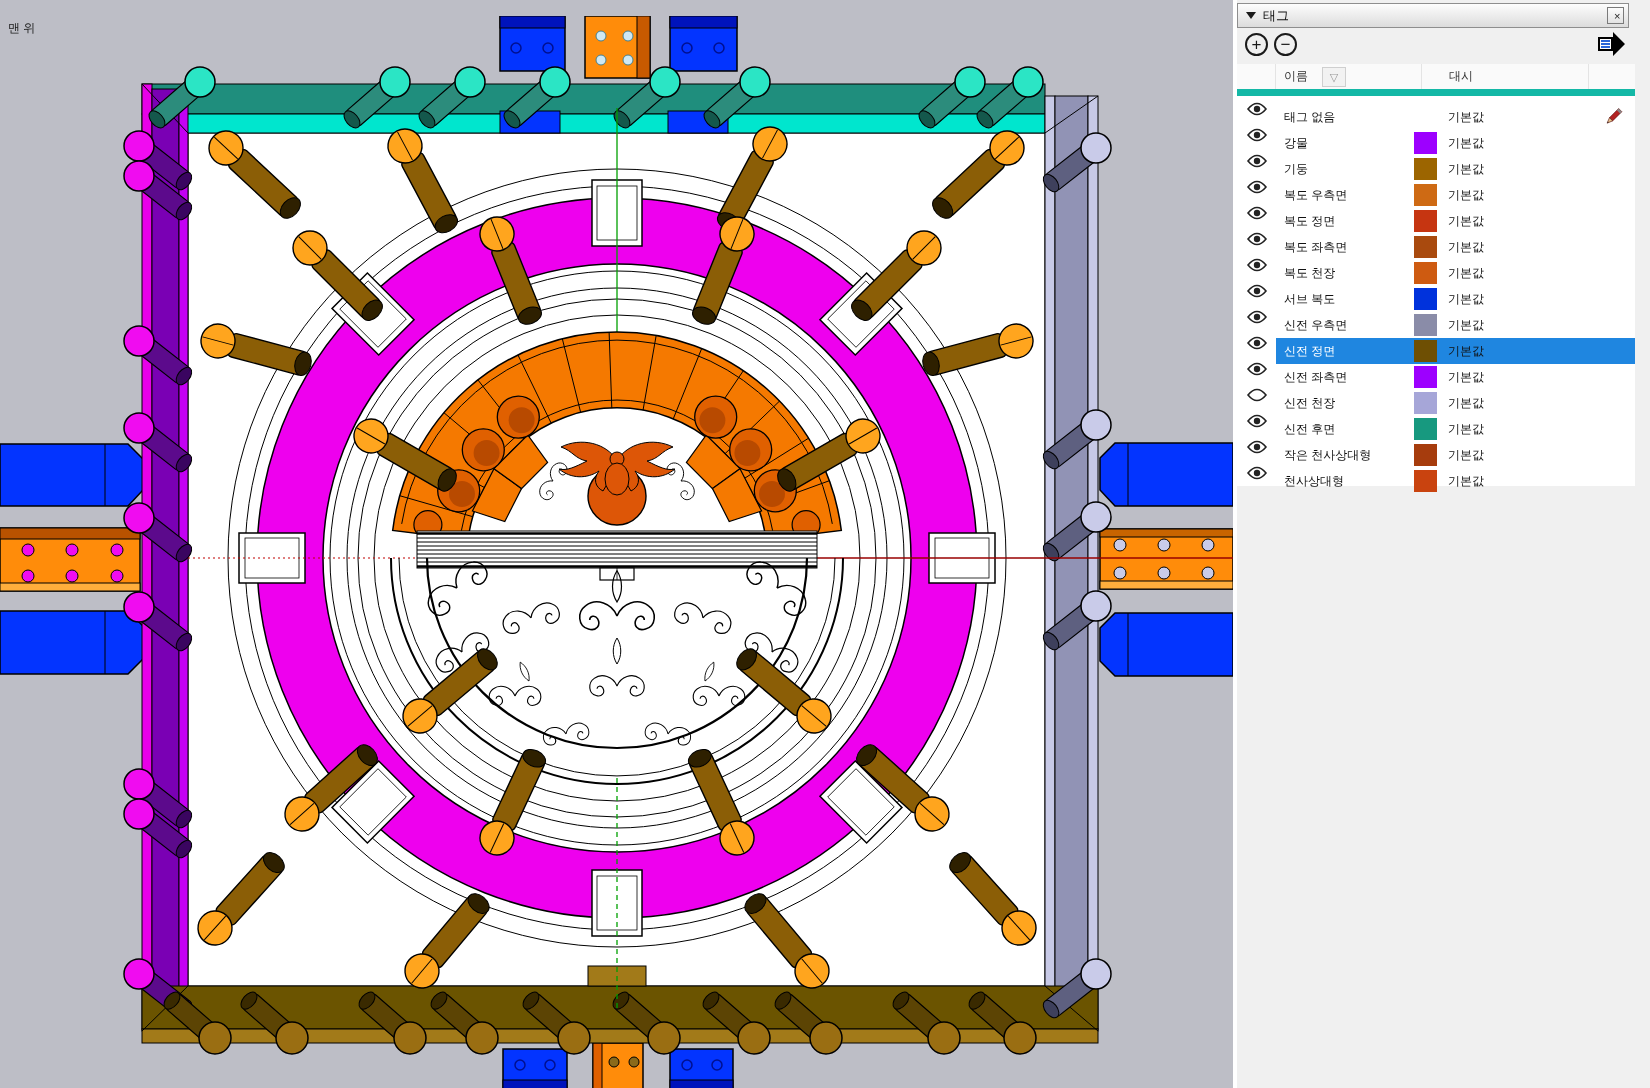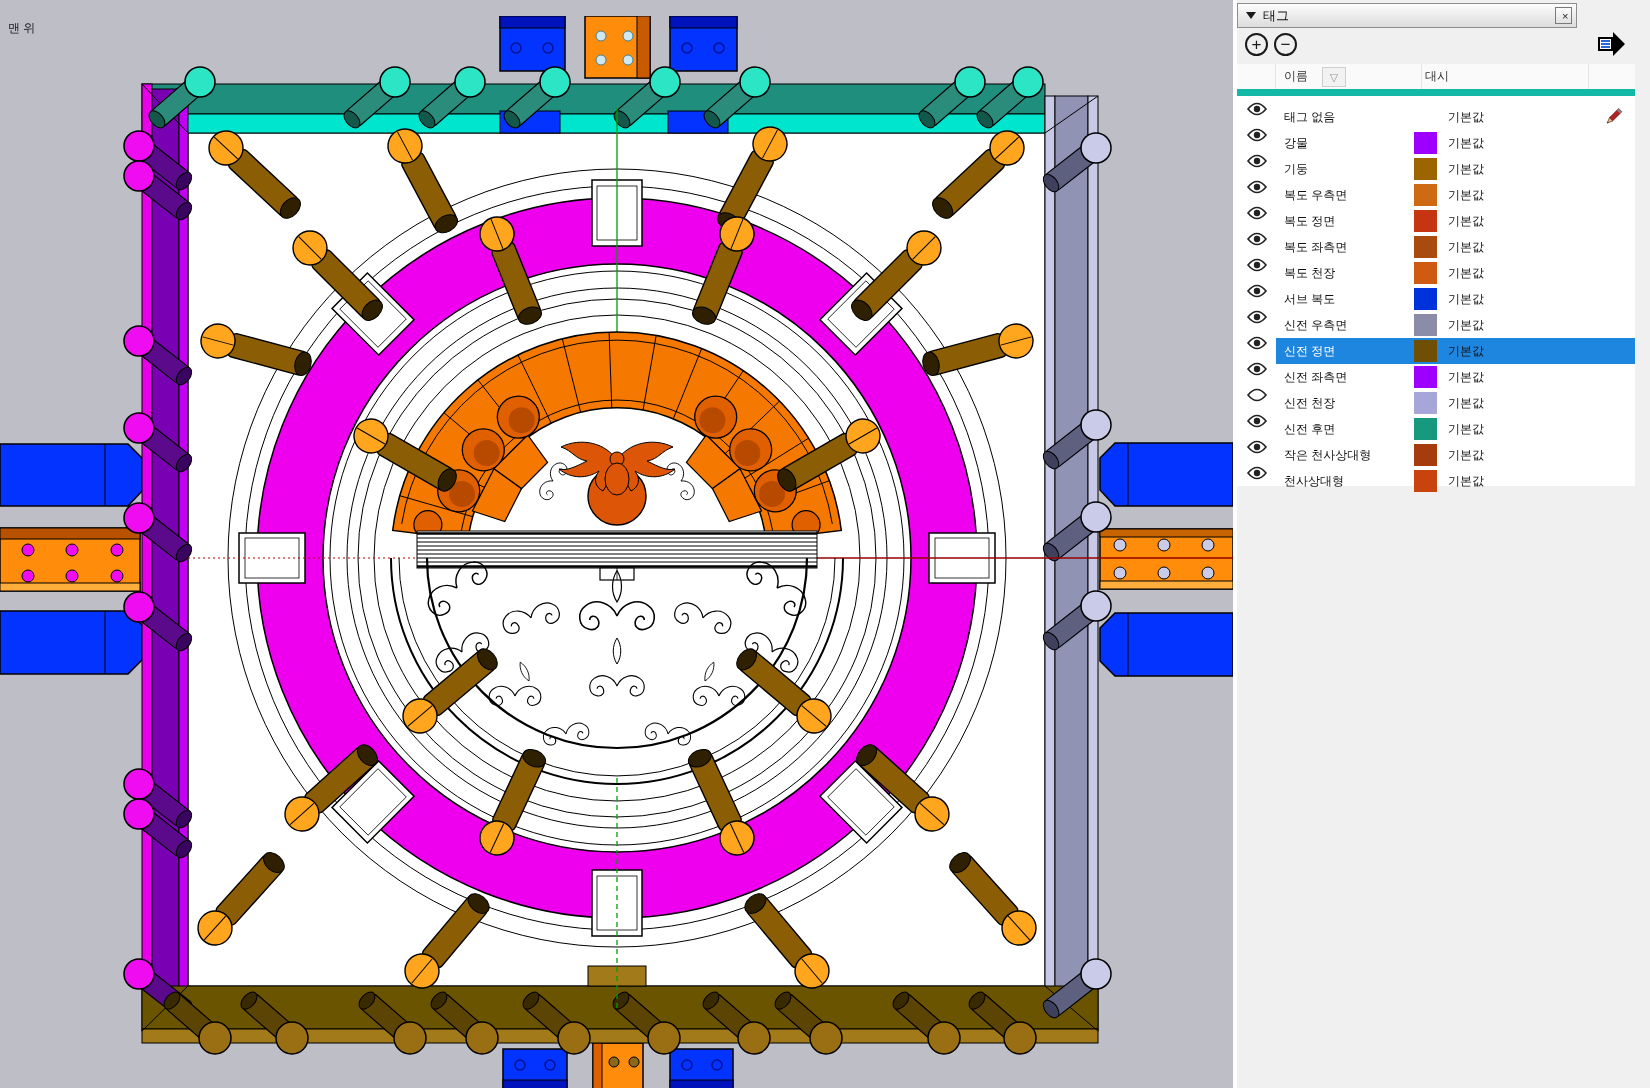--- a/index.html
+++ b/index.html
@@ -5,39 +5,39 @@
   html,body{margin:0;padding:0;background:#888;}
   *{box-sizing:border-box;}
   body{font-family:"Liberation Sans","DejaVu Sans",sans-serif;}
   .stage{position:relative;width:1650px;height:1088px;overflow:hidden;background:#BDBEC6;}
   
   .viewport{position:absolute;left:0;top:16px;width:1233px;height:1088px;background:var(--sc-bg);}
   .view-label{position:absolute;left:8px;top:4px;font-size:12px;color:#1a1a1a;z-index:5;}
   
   .panel{position:absolute;left:1233px;top:0;width:417px;height:1088px;background:#F0F0F0;border-left:4px solid #FFFFFF;}
   .panel-inner{position:relative;width:100%;height:100%;}
-  .panel-header{position:absolute;left:0;top:3px;width:340px;height:25px;
+  .panel-header{position:absolute;left:0;top:3px;width:392px;height:25px;
     background:linear-gradient(#FDFDFD,#DCDCDC);border:1px solid #8E8E8E;
     display:flex;align-items:center;padding:0 4px;}
   .tri{width:0;height:0;border-left:5px solid transparent;border-right:5px solid transparent;
     border-top:7px solid #1a1a1a;margin:0 7px 0 4px;}
   .panel-title{font-size:13px;color:#111;}
   .close-btn{margin-left:auto;width:17px;height:17px;border:1px solid #7a7a7a;
     background:linear-gradient(#FCFCFC,#E2E2E2);font-size:11px;line-height:15px;text-align:center;color:#222;}
   .panel-toolbar{position:absolute;left:0;top:30px;width:100%;height:32px;}
   .circle-btn{position:absolute;top:3px;width:23px;height:23px;border:2px solid #1a1a1a;border-radius:50%;
     background:transparent;color:#1a1a1a;font-size:17px;line-height:19px;text-align:center;padding:0;}
   .btn-add{left:8px;} .btn-remove{left:37px;}
   .detail-btn{position:absolute;right:24px;top:1px;width:30px;height:28px;background:transparent;border:none;padding:0;}
   
   .tag-table{position:absolute;left:0;top:64px;width:398px;background:#FFFFFF;}
   .thead{display:flex;height:32px;background:#FAFAFA;border-bottom:7px solid #14b8a6;align-items:center;font-size:12px;color:#333;}
   .col-eye{width:39px;flex:0 0 39px;border-right:1px solid #E4E4E4;height:100%;}
   .col-name{width:146px;flex:0 0 146px;padding-left:8px;display:flex;align-items:center;height:100%;border-right:1px solid #E4E4E4;}
-  .col-dash{flex:1;padding-left:3px;display:flex;align-items:center;height:100%;border-right:1px solid #E4E4E4;}
+  .col-dash{flex:1;padding-left:3px;display:flex;align-items:center;height:100%;border-right:1px solid #E4E4E4;margin-left:24px;}
   .col-edit{width:46px;flex:0 0 46px;height:100%;}
   .sort-box{margin-left:14px;width:24px;height:20px;border:1px solid #CFCFCF;background:#F2F2F2;
     color:#999;font-size:11px;text-align:center;line-height:19px;}
   .rows{}
   .tag-row{display:flex;height:26px;align-items:center;font-size:12px;color:#111;background:#fff;}
   .cell-eye{width:39px;flex:0 0 39px;display:flex;align-items:center;justify-content:center;background:#fff;height:100%;}
   .row-rest{flex:1;display:flex;align-items:center;height:100%;margin-top:16px;}
   .tag-row.selected .row-rest{background:#1F86E0;}
   .tag-row.selected .cell-name{color:#fff;}
   .cell-name{width:138px;flex:0 0 138px;padding-left:8px;white-space:nowrap;overflow:hidden;}

